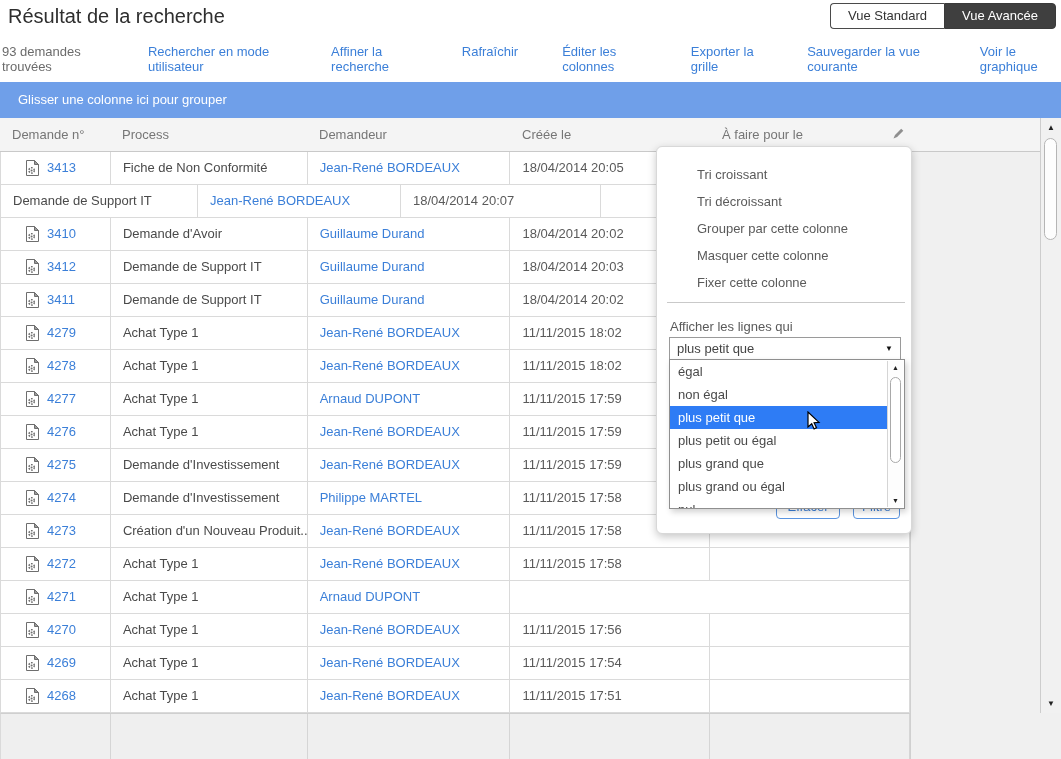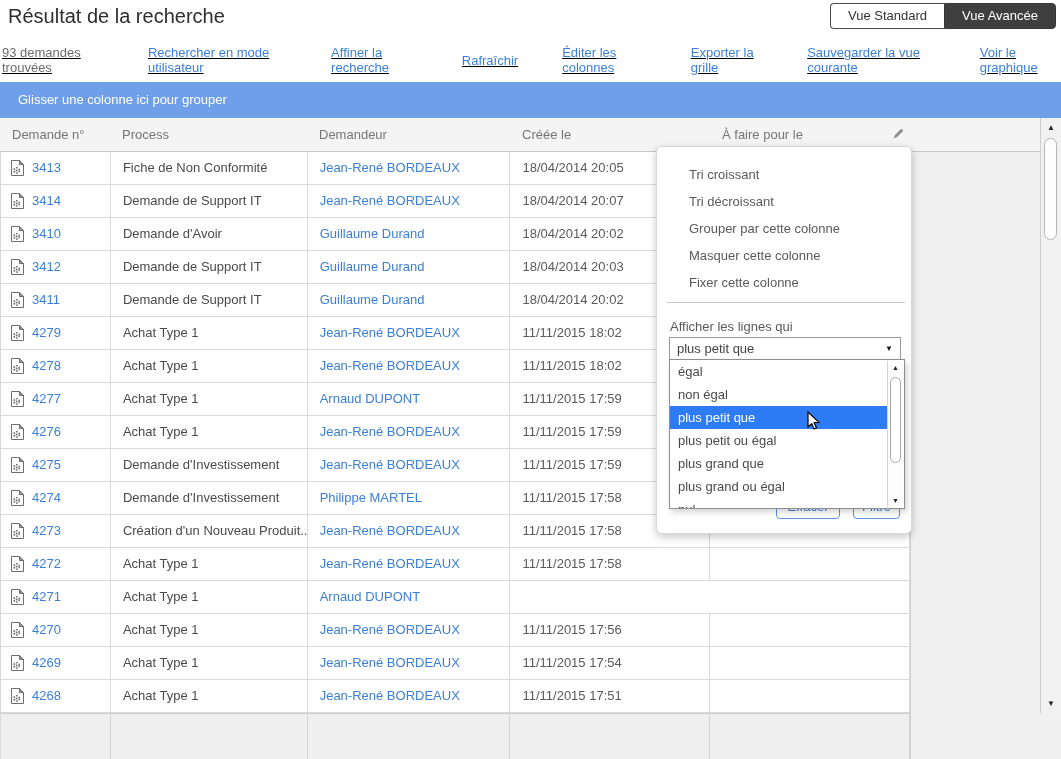--- a/index.html
+++ b/index.html
@@ -9,51 +9,51 @@
     -webkit-font-smoothing:antialiased;
   }
   .abs{position:absolute;}
   
   #page-title{left:8px;top:5px;font-size:20px;color:#2e2e2e;}
   #view-toggle{right:5px;top:3px;display:flex;height:26px;}
   .seg{box-sizing:border-box;height:26px;line-height:24px;padding:0 17px;font-size:13px;cursor:default;}
   .seg.standard{background:#fff;border:1px solid #4a4a4a;border-right:none;border-radius:4px 0 0 4px;color:#333;}
   .seg.advanced{background:var(--dark-button,#3f3f3f);border:1px solid #3a3a3a;border-radius:0 4px 4px 0;color:#fff;}
   
-  #toolbar{left:2px;top:52px;right:6px;height:16px;display:flex;justify-content:space-between;align-items:center;font-size:13px;text-decoration:underline;}
+  #toolbar{left:2px;top:44px;right:6px;height:16px;display:flex;justify-content:space-between;align-items:flex-start;font-size:13px;}
   #results-count{color:#6b6b6b;}
   .tb-link{color:var(--accent-blue,#3b7fd8);text-decoration:none;cursor:pointer;margin-left:44px;}
   
   #group-bar{left:0;top:82px;width:1061px;height:36px;background:var(--group-bar-blue,#6f9fe9);}
   #group-bar span{display:block;margin-left:18px;line-height:36px;color:#fff;font-size:13px;}
   
   #grid-header{left:0;top:118px;width:1040px;height:34px;background:#f4f4f4;border-bottom:1px solid #c9c9c9;box-sizing:border-box;display:flex;}
   .hcell{box-sizing:border-box;line-height:33px;font-size:13px;color:#767676;padding-left:12px;white-space:nowrap;overflow:hidden;}
   #edit-pencil{left:890px;top:125px;width:17px;height:17px;}
   
   #grid-body{left:0;top:152px;width:910px;}
   .row{display:flex;height:33px;box-sizing:border-box;border-bottom:1px solid #dadada;border-left:1px solid #dadada;background:#fff;}
   .cell{box-sizing:border-box;border-right:1px solid #dadada;line-height:32px;font-size:13px;color:#4a4a4a;padding-left:12px;white-space:nowrap;overflow:hidden;}
-  .cell.idcell{display:flex;align-items:center;gap:7px;padding-left:9px;}
+  .cell.idcell{display:flex;align-items:center;gap:7px;padding-left:24px;}
   .lnk{color:var(--accent-blue,#3b7fd8);text-decoration:none;cursor:pointer;}
   .cell.datecell{color:#5a5a5a;}
   
   #side-gray{left:910px;top:152px;width:151px;height:607px;background:#f0f0f0;border-left:1px solid #d0d0d0;box-sizing:border-box;}
   #footer-row{left:0;top:713px;width:910px;height:46px;background:#efefef;border-top:1px solid #cfcfcf;border-left:1px solid #dadada;box-sizing:border-box;display:flex;}
   .fcell{box-sizing:border-box;border-right:1px solid #d5d5d5;height:100%;}
   
   #vscroll{left:1040px;top:118px;width:21px;height:595px;background:#f1f1f1;border-left:1px solid #cdcdcd;box-sizing:border-box;}
   .sarrow{position:absolute;left:0;width:20px;text-align:center;font-size:8px;color:#222;cursor:pointer;}
   #scroll-up{top:5px;}
   #scroll-down{bottom:5px;}
   #scroll-thumb{position:absolute;left:3px;top:20px;width:13px;height:102px;background:#fdfdfd;border:1px solid #b5b5b5;border-radius:8px;box-sizing:border-box;cursor:pointer;}
   
   #column-menu{left:656px;top:146px;width:256px;height:388px;background:#fff;border:1px solid #d8d8d8;border-radius:6px;box-shadow:0 3px 9px rgba(0,0,0,.22);box-sizing:border-box;z-index:10;}
   #menu-items{position:absolute;top:14px;left:0;right:0;}
-  .menu-item{height:27px;line-height:27px;padding-left:32px;font-size:13px;color:#5a5a5a;cursor:pointer;}
+  .menu-item{height:27px;line-height:27px;padding-left:40px;font-size:13px;color:#5a5a5a;cursor:pointer;}
   #menu-sep{position:absolute;top:155px;left:10px;right:6px;border-top:1px solid #c9c9c9;}
   #filter-label{position:absolute;top:172px;left:13px;font-size:13px;color:#5a5a5a;}
   #op-select{position:absolute;top:190px;left:12px;width:232px;height:23px;box-sizing:border-box;border:1px solid #9a9a9a;background:#fff;font-size:13px;color:#444;line-height:21px;padding-left:7px;cursor:pointer;}
   #op-select .sel-arrow{position:absolute;right:7px;top:0;font-size:8px;color:#111;line-height:21px;}
   #op-list{position:absolute;top:212px;left:12px;width:236px;height:150px;box-sizing:border-box;background:#fff;border:1px solid #8f8f8f;box-shadow:2px 3px 6px rgba(0,0,0,.18);overflow:hidden;z-index:12;}
   .op{height:23px;line-height:23px;padding-left:8px;margin-right:17px;font-size:13px;color:#4a4a4a;white-space:nowrap;cursor:pointer;}
   .op.hl{background:var(--highlight-blue,#2e7cf5);color:#fff;}
   #inner-scroll{position:absolute;top:1px;right:1px;width:16px;height:146px;background:#fdfdfd;border-left:1px solid #d5d5d5;box-sizing:border-box;}
   .in-arrow{position:absolute;left:0;width:15px;text-align:center;font-size:7px;color:#222;cursor:pointer;}
   #in-up{top:3px;}
@@ -111,29 +111,20 @@
     <circle cx="6.6" cy="10.4" r="1" fill="#6e6e6e"></circle>
   </svg>
 <a class="lnk">3413</a>
       </div>
       <div class="cell" style="width: 197px;">Fiche de Non Conformité</div>
       <div class="cell" style="width: 203px;"><a class="lnk">Jean-René BORDEAUX</a></div>
       <div class="cell datecell" style="width: 200px;">18/04/2014 20:05</div>
       <div class="cell" style="width: 200px;"></div>
     </div>
     <div class="row">
-      <div class="cell idcell" style="width: 110px;">
-  <svg width="15" height="16" viewBox="0 0 15 16">
-    <path d="M1.5 0.5 H9.5 L13.5 4.5 V15.5 H1.5 Z" fill="#ffffff" stroke="#6e6e6e"></path>
-    <path d="M9.5 0.5 L13.5 4.5 H9.5 Z" fill="#9a9a9a" stroke="#6e6e6e"></path>
-    <circle cx="6.6" cy="10.4" r="2.7" fill="none" stroke="#6e6e6e" stroke-width="1.5" stroke-dasharray="1.7 1.25"></circle>
-    <circle cx="6.6" cy="10.4" r="1" fill="#6e6e6e"></circle>
-  </svg>
-<a class="lnk">3414</a>
-      </div>
       <div class="cell" style="width: 197px;">Demande de Support IT</div>
       <div class="cell" style="width: 203px;"><a class="lnk">Jean-René BORDEAUX</a></div>
       <div class="cell datecell" style="width: 200px;">18/04/2014 20:07</div>
       <div class="cell" style="width: 200px;"></div>
     </div>
     <div class="row">
       <div class="cell idcell" style="width: 110px;">
   <svg width="15" height="16" viewBox="0 0 15 16">
     <path d="M1.5 0.5 H9.5 L13.5 4.5 V15.5 H1.5 Z" fill="#ffffff" stroke="#6e6e6e"></path>
     <path d="M9.5 0.5 L13.5 4.5 H9.5 Z" fill="#9a9a9a" stroke="#6e6e6e"></path>

